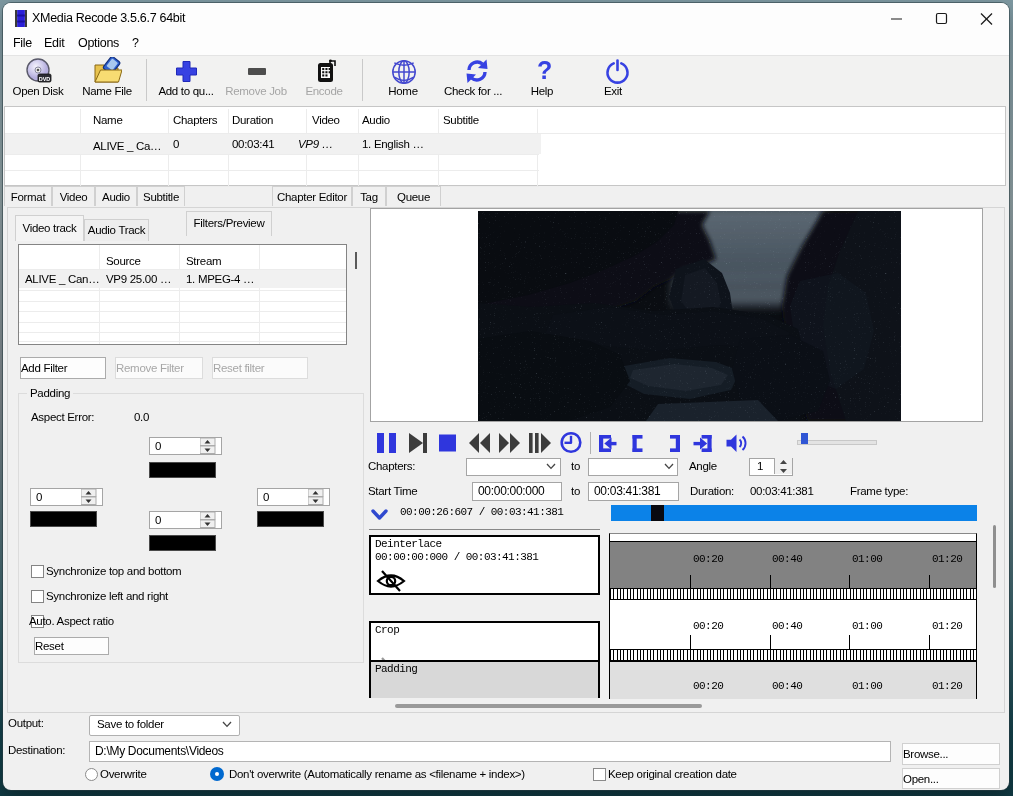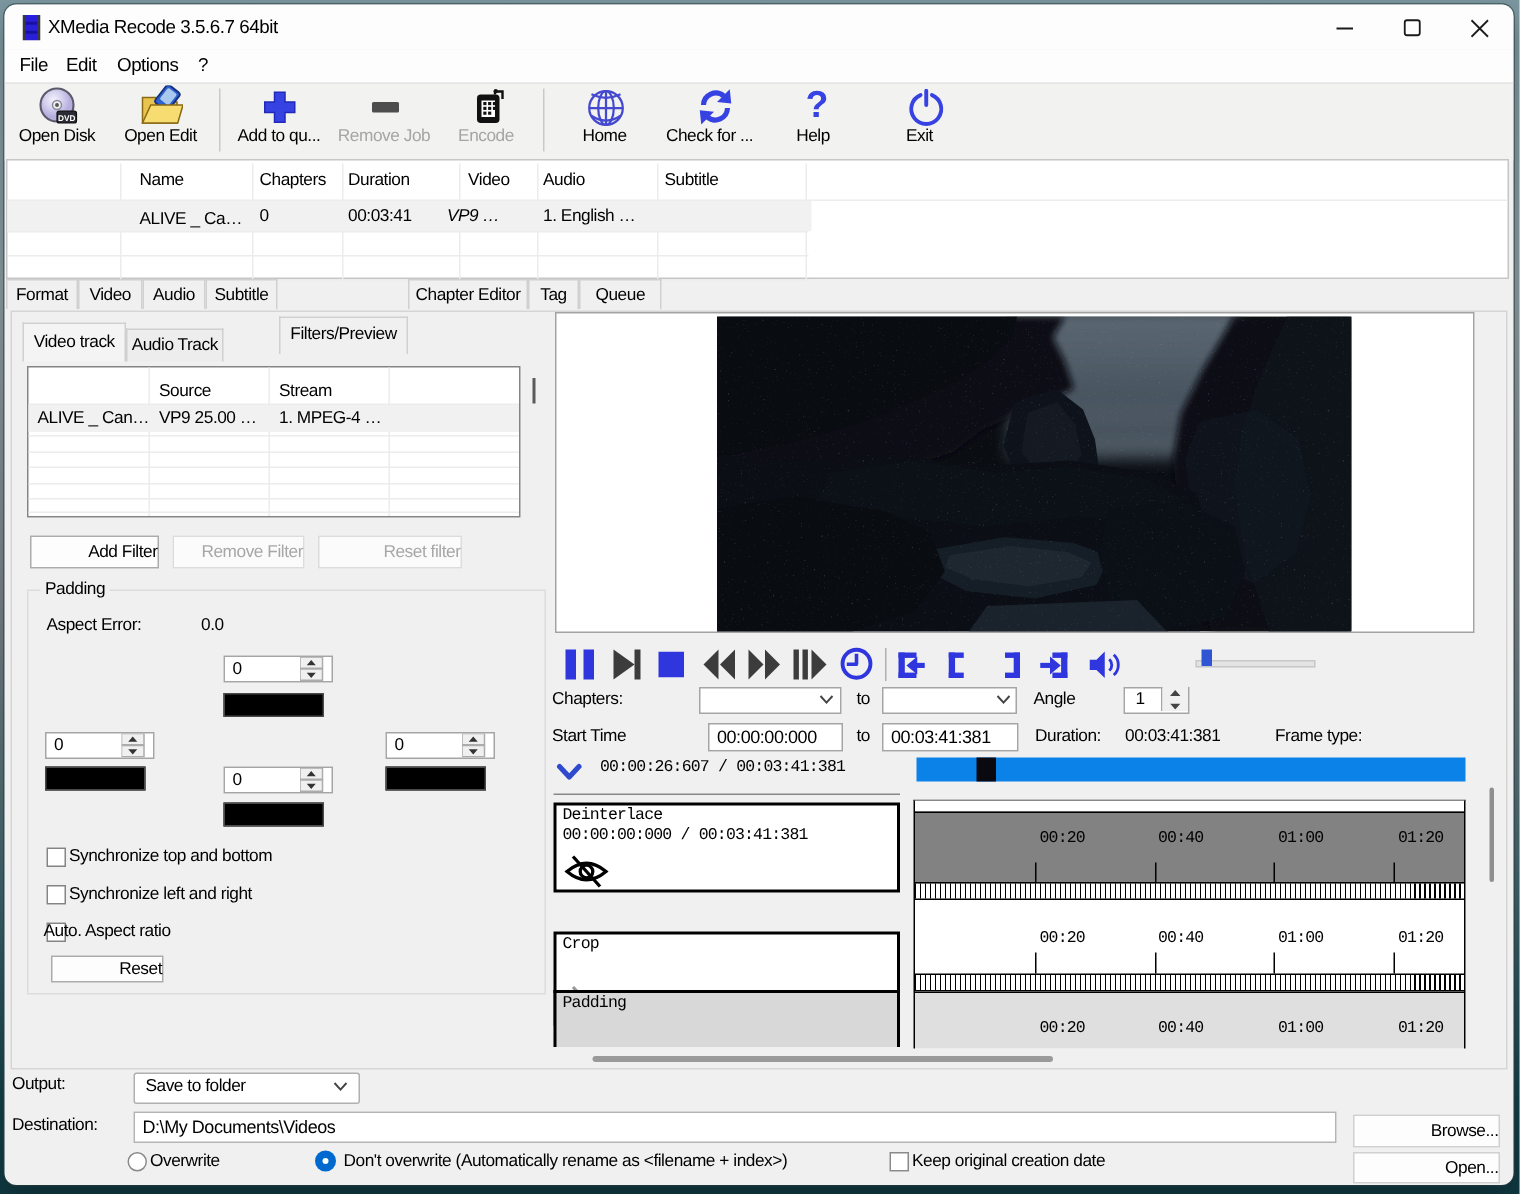--- a/index.html
+++ b/index.html
@@ -20,21 +20,21 @@
 .gray{color:#a5a5a5;}
 #ftable{left:1px;top:103px;width:1000px;height:78px;background:#fff;border:1px solid #c6c6c6;}
 .fcol{position:absolute;top:2px;height:78px;width:1px;background:#ececec;}
 .frowline{position:absolute;left:0;width:534px;height:1px;background:#ececec;}
 .tab{position:absolute;top:183px;height:20px;background:#f0f0f0;border:1px solid #d0d0d0;border-bottom:none;
   font-size:11.5px;letter-spacing:-0.3px;color:#000;text-align:center;line-height:20px;box-sizing:border-box;}
 .tabactive{top:180px;height:25px;background:#f0f0f0;z-index:5;line-height:22px;}
 #panel{left:4px;top:204px;width:996px;height:504px;background:#f0f0f0;border:1px solid #d5d5d5;}
 .stab{position:absolute;font-size:12px;text-align:center;background:#f0f0f0;border:1px solid #d0d0d0;border-bottom:none;box-sizing:border-box;}
 #ttable{left:15px;top:241px;width:327px;height:99px;background:#fff;border:1px solid #848484;}
-.btn{position:absolute;background:#fdfdfd;border:1px solid #ababab;border-radius:0;font-size:11.5px;letter-spacing:-0.3px;color:#000;text-align:right;box-sizing:border-box;}
+.btn{position:absolute;background:#fdfdfd;border:1px solid #ababab;border-radius:0;font-size:11.5px;letter-spacing:-0.3px;color:#000;text-align:left;box-sizing:border-box;}
 .btndis{background:#fbfbfb;border:1px solid #dcdcdc;color:#a7a7a7;}
 .spin{position:absolute;width:66px;height:16px;background:#fff;border:1px solid #a5a5a5;font-size:11.5px;line-height:16px;padding-left:5px;}
 .blackrect{position:absolute;width:65px;height:14px;background:#000;border:1px solid #4a4a4a;}
 .cb{position:absolute;width:11px;height:11px;background:#fff;border:1px solid #848484;}
 .combo{position:absolute;background:#fff;border:1px solid #a5a5a5;}
 .inp{position:absolute;height:17px;background:#fff;border:1px solid #a5a5a5;font-size:12px;letter-spacing:-0.3px;line-height:17px;padding-left:5px;white-space:nowrap;}
 .radio{position:absolute;width:11px;height:11px;border-radius:50%;background:#fff;border:1px solid #8a8a8a;}
 .ic{position:absolute;}
 .comb{background:repeating-linear-gradient(90deg,#000 0px,#000 1px,#fff 1px,#fff 3.33px);}
 </style>
@@ -61,21 +61,21 @@
   </svg>
 
   <div class="t13" style="left:10px;top:33px;">File</div>
   <div class="t13" style="left:41px;top:33px;">Edit</div>
   <div class="t13" style="left:75px;top:33px;">Options</div>
   <div class="t13" style="left:129px;top:33px;">?</div>
 
   <div class="tbsep" style="left:143px;"></div>
   <div class="tbsep" style="left:359px;"></div>
   <div class="tbtext" style="left:-15px;">Open Disk</div>
-  <div class="tbtext" style="left:54px;">Open Edit</div>
+  <div class="tbtext" style="left:54px;">Name File</div>
   <div class="tbtext" style="left:133px;">Add to qu...</div>
   <div class="tbtext gray" style="left:203px;">Remove Job</div>
   <div class="tbtext gray" style="left:271px;">Encode</div>
   <div class="tbtext" style="left:350px;">Home</div>
   <div class="tbtext" style="left:420px;">Check for ...</div>
   <div class="tbtext" style="left:489px;">Help</div>
   <div class="tbtext" style="left:560px;">Exit</div>
 
   <svg class="ic" style="left:23px;top:55px" width="26" height="27" viewBox="0 0 26 27">
     <defs>

